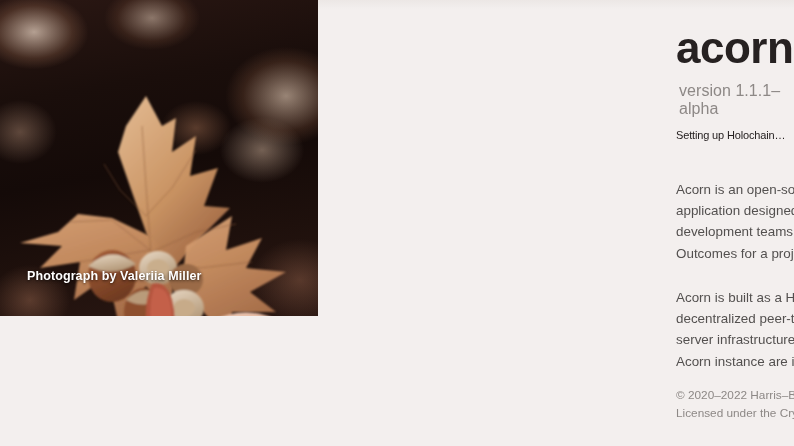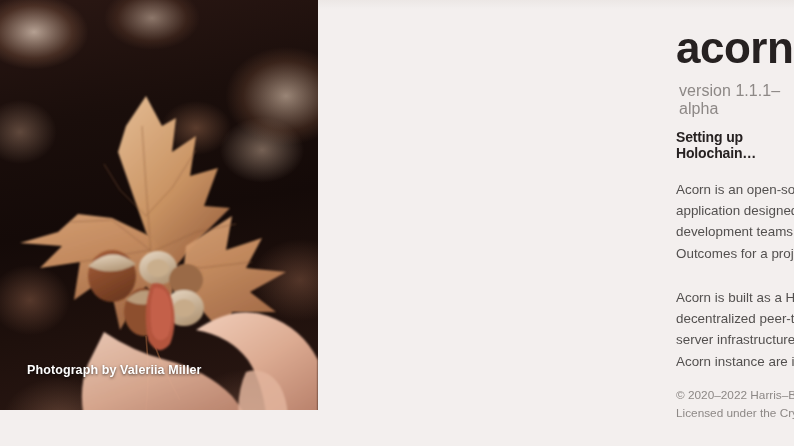--- a/index.html
+++ b/index.html
@@ -19,21 +19,21 @@
     height: 446px;
     display: flex;
     background: #f3efee;
     overflow: hidden;
   }
 
   
   .photo-panel {
     position: relative;
     width: 318px;
-    height: 410px;
+    height: 316px;
     flex: 0 0 318px;
     overflow: hidden;
     background: #100a09;
   }
   .photo-canvas {
     position: absolute;
     inset: 0;
     background:
       radial-gradient(ellipse 70px 48px at 34px 32px, rgba(236,214,196,0.72) 0%, rgba(150,104,78,0.30) 55%, rgba(0,0,0,0) 78%),
       radial-gradient(ellipse 60px 40px at 152px 18px, rgba(226,200,180,0.55) 0%, rgba(130,86,62,0.22) 58%, rgba(0,0,0,0) 80%),
@@ -99,22 +99,22 @@
     left: 361px;
     top: 82px;
     font-size: 16px;
     color: #8d8886;
     letter-spacing: 0.05px;
   }
   .status-heading {
     position: absolute;
     left: 358px;
     top: 129px;
-    font-size: 14px;
-    font-weight: 700;
+    font-size: 11px;
+    font-weight: 400;
     color: #262121;
     letter-spacing: -0.15px;
   }
   .body-block {
     position: absolute;
     left: 358px;
     width: 392px;
     color: #53504f;
     font-size: 13.4px;
     line-height: 1.58;

